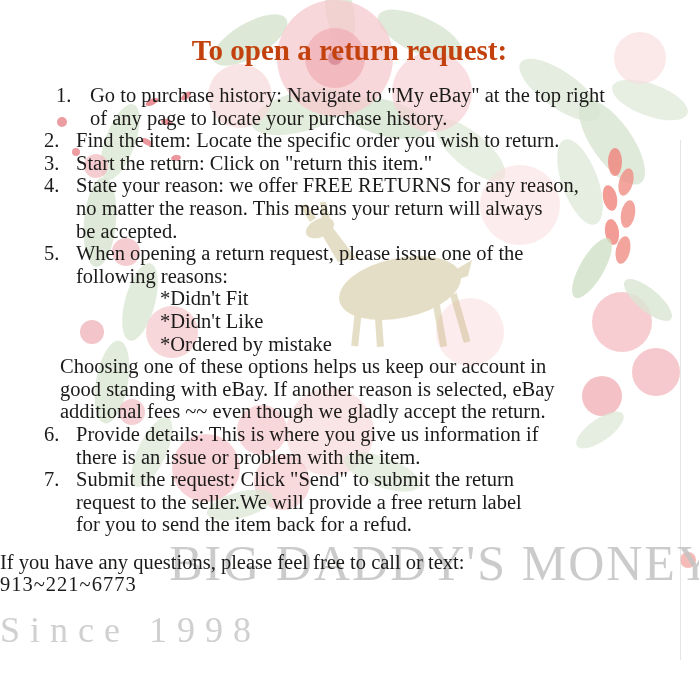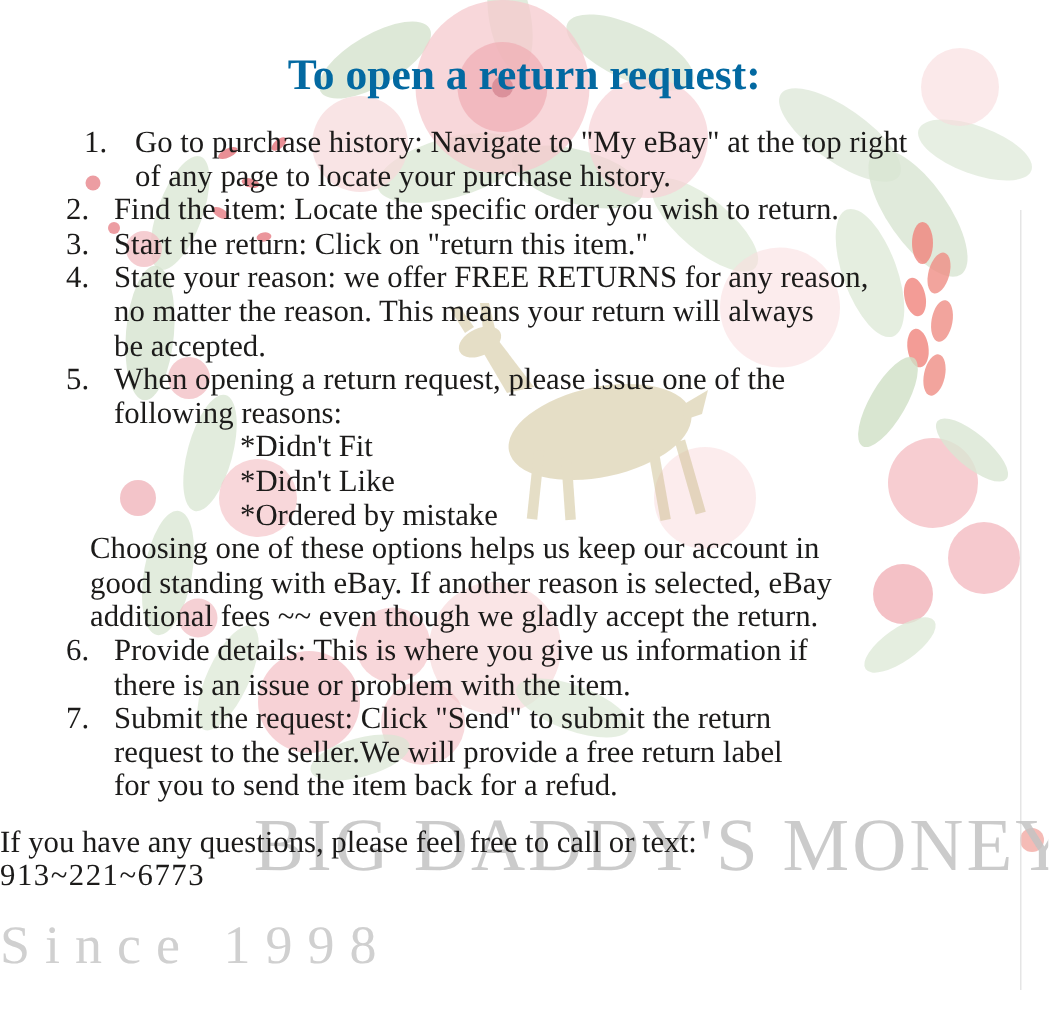--- a/index.html
+++ b/index.html
@@ -11,21 +11,21 @@
   .edge-line{position:absolute;left:680px;top:140px;width:1px;height:520px;background:#dcdcdc;opacity:.75;}
   .wm-brand{
     position:absolute;top:534px;left:16px;width:100%;text-align:right;white-space:nowrap;
     font-size:50px;letter-spacing:2px;color:#c3c3c3;opacity:.85;
   }
   .wm-since{
     position:absolute;top:609px;left:0;width:100%;text-align:left;white-space:nowrap;
     font-size:36px;letter-spacing:10px;color:#d0d0d0;
   }
   .content{position:absolute;left:0;top:0;width:699px;height:687px;}
-  .title{margin:34px 0 0 0;text-align:center;font-size:29px;font-weight:bold;color:#0369a1;}
+  .title{margin:34px 0 0 0;text-align:center;font-size:29px;font-weight:bold;color:#c2410c;}
   .list{margin-top:17px;padding-left:44px;font-size:20.5px;line-height:22.6px;}
   .item{display:flex;}
   .item .num{flex:0 0 32px;}
   .item.first .num{padding-left:12px;flex-basis:34px;}
   .line{display:block;}
   .options{margin-left:116px;}
   .para{margin-left:16px;}
   .footer{margin-top:15px;font-size:20.5px;line-height:22.6px;}
   .phone{letter-spacing:1px;}
 </style>

